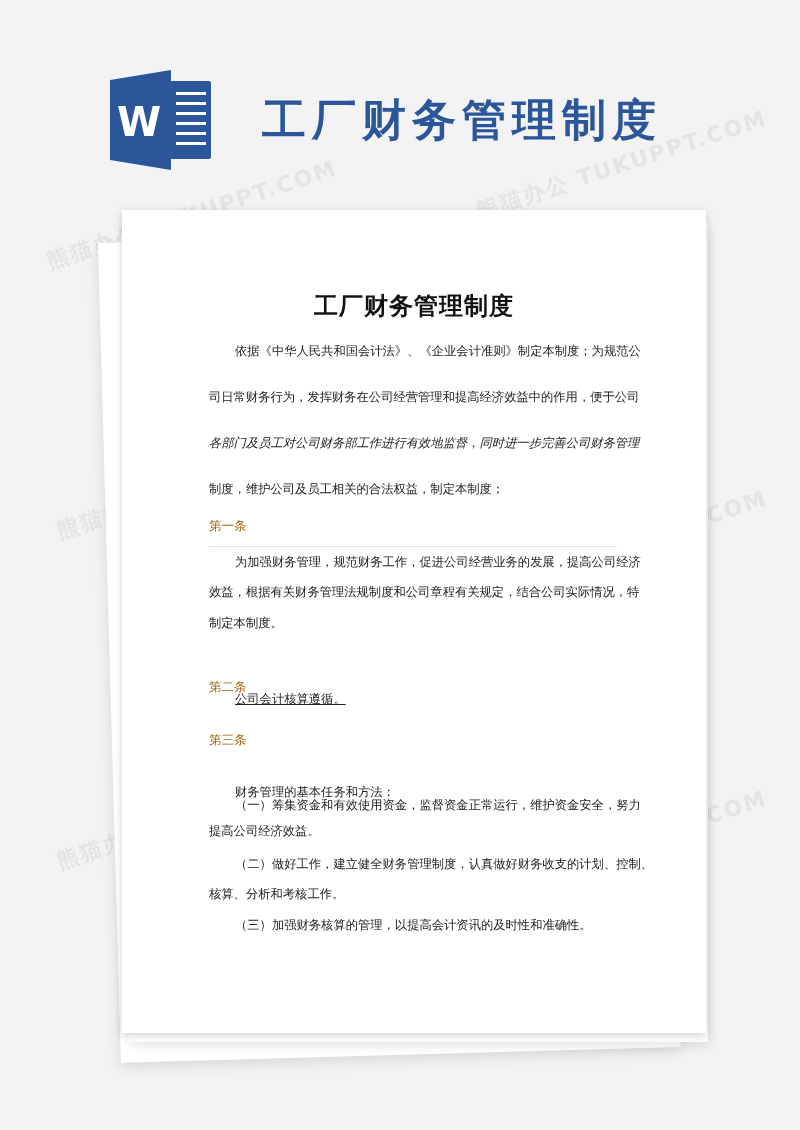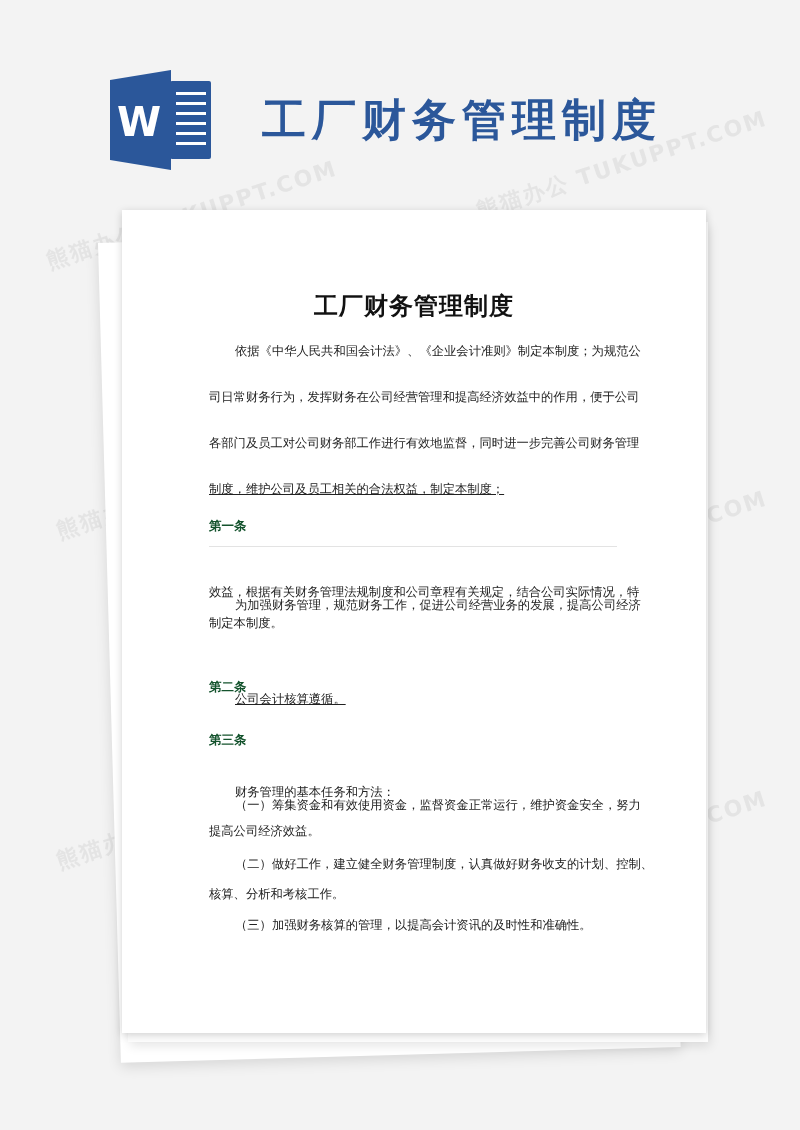--- a/index.html
+++ b/index.html
@@ -40,21 +40,21 @@
     position: absolute; left: 0; width: 100%; top: 80px; text-align: center;
     font-size: 24px; font-weight: bold; color: #111; letter-spacing: 1px;
   }
   .line {
     position: absolute; left: 87px; width: 408px; font-size: 12.3px; color: #222;
     white-space: nowrap; text-align: justify; text-align-last: justify; height: 18px; line-height: 18px;
   }
   .line.indent { left: 113px; width: 382px; }
   .line.short { text-align-last: left; }
   .heading {
-    position: absolute; left: 87px; font-size: 12.5px; font-weight: bold; color: #14532d;
+    position: absolute; left: 87px; font-size: 12.5px; font-weight: normal; color: #a16207;
     height: 18px; line-height: 18px;
   }
   .divider {
     position: absolute; left: 87px; width: 408px; top: 336px; height: 1px; background: #e3e3e3;
   }
 </style>
 </head>
 <body>
 
 <div class="watermark" style="left:40px; top:200px;">熊猫办公 TUKUPPT.COM</div>
@@ -81,26 +81,26 @@
 </div>
 <div class="header-title">工厂财务管理制度</div>
 
 <div class="sheet-back"></div>
 <div class="sheet-mid"></div>
 <div class="sheet-front">
   <div class="doc-title">工厂财务管理制度</div>
 
   <div class="line" style="top:178px;">司日常财务行为，发挥财务在公司经营管理和提高经济效益中的作用，便于公司</div>
   <div class="line indent" style="top:132px;">依据《中华人民共和国会计法》、《企业会计准则》制定本制度；为规范公</div>
-  <div class="line" style="top:224px;">各部门及员工对公司财务部工作进行有效地监督，同时进一步完善公司财务管理</div>
-  <div class="line short" style="top:270px;text-decoration:underline;">制度，维护公司及员工相关的合法权益，制定本制度；</div>
+  <div class="line" style="top:224px;font-style:italic;">各部门及员工对公司财务部工作进行有效地监督，同时进一步完善公司财务管理</div>
+  <div class="line short" style="top:270px;">制度，维护公司及员工相关的合法权益，制定本制度；</div>
 
   <div class="heading" style="top:307px;">第一条</div>
   <div class="divider"></div>
-  <div class="line indent" style="top:343px;margin-top:43px;">为加强财务管理，规范财务工作，促进公司经营业务的发展，提高公司经济</div>
+  <div class="line indent" style="top:343px;">为加强财务管理，规范财务工作，促进公司经营业务的发展，提高公司经济</div>
   <div class="line" style="top:373px;">效益，根据有关财务管理法规制度和公司章程有关规定，结合公司实际情况，特</div>
   <div class="line short" style="top:404px;">制定本制度。</div>
 
   <div class="heading" style="top:444px;margin-top:24px;">第二条</div>
   <div class="line indent short" style="top:480px;text-decoration:underline;">公司会计核算遵循。</div>
 
   <div class="heading" style="top:521px;">第三条</div>
   <div class="line indent short" style="top:557px;margin-top:16px;">财务管理的基本任务和方法：</div>
   <div class="line indent" style="top:586px;">（一）筹集资金和有效使用资金，监督资金正常运行，维护资金安全，努力</div>
   <div class="line short" style="top:612px;font-family:Liberation Serif, serif;">提高公司经济效益。</div>

